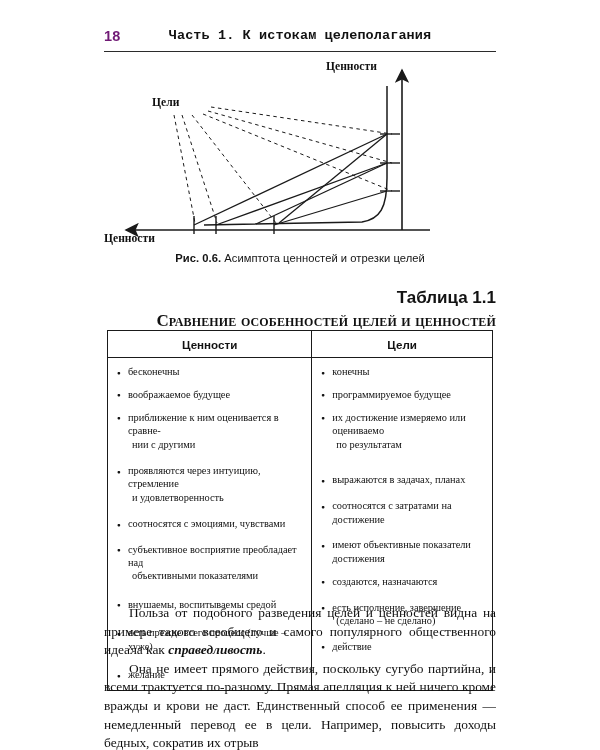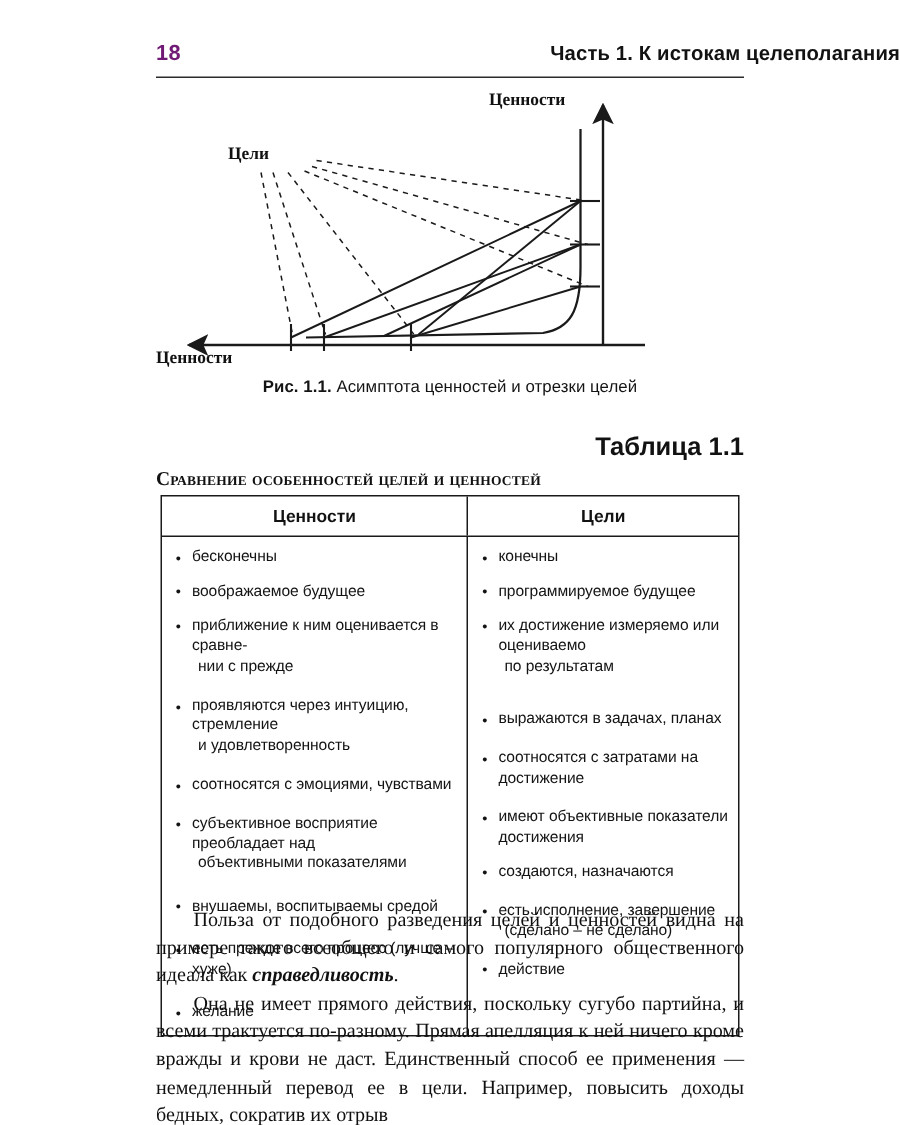--- a/index.html
+++ b/index.html
@@ -32,22 +32,22 @@
     font-size: 14.5px;
     font-weight: 600;
     letter-spacing: 0.2px;
     color: #701a75;
   }
   .header-title {
     position: absolute;
     left: 0;
     top: 0;
     width: 600px;
-    text-align: right;
-    font-family: Liberation Sans, sans-serif;
+    text-align: center;
+    font-family: Liberation Mono, monospace;
     font-size: 13.5px;
     font-weight: 600;
     color: #121212;
     letter-spacing: 0.1px;
   }
   .header-rule {
     position: absolute;
     left: 104px;
     top: 23px;
     width: 392px;
@@ -88,23 +88,23 @@
     font-family: "Liberation Sans", sans-serif;
     font-size: 17px;
     font-weight: 700;
     color: #121212;
   }
   .table-title {
     position: absolute;
     left: 104px;
     top: 311px;
     width: 392px;
-    text-align: left;
+    text-align: right;
     font-family: "Liberation Serif", serif;
-    font-size: 13px;
+    font-size: 17px;
     font-weight: 700;
     color: #111111;
     letter-spacing: 0.15px;
     font-variant: small-caps;
     text-transform: none;
   }
 
   
   .cmp-table {
     position: absolute;
@@ -153,21 +153,21 @@
   .cmp-head .cell.h-right {
     width: 46.8%;
   }
   ul.cmp-list {
     list-style: none;
     margin: 0;
     padding: 0;
   }
   ul.cmp-list li {
     position: relative;
-    font-family: Liberation Sans, sans-serif;
+    font-family: Liberation Serif, serif;
     font-size: 10.4px;
     line-height: 13.4px;
     color: #131313;
     padding-left: 11px;
     margin-bottom: 9.5px;
     letter-spacing: -0.05px;
   }
   ul.cmp-list li:last-child { margin-bottom: 2px; }
   ul.cmp-list li::before {
     content: "\25CF";
@@ -257,41 +257,41 @@
     <line x1="78" y1="57" x2="113" y2="165" stroke="#1a1a1a" stroke-width="1" stroke-dasharray="3.5,3.5"></line>
     <line x1="70" y1="57" x2="91" y2="165" stroke="#1a1a1a" stroke-width="1" stroke-dasharray="3.5,3.5"></line>
   </svg>
 
   <div style="position:absolute; left:222px; top:2px; font-family:'Liberation Serif',serif; font-size:11.6px; font-weight:700; color:#111;">Ценности</div>
   <div style="position:absolute; left:48px; top:38px; font-family:'Liberation Serif',serif; font-size:11.6px; font-weight:700; color:#111;">Цели</div>
   <div style="position:absolute; left:0px; top:174px; font-family:'Liberation Serif',serif; font-size:11.6px; font-weight:700; color:#111;">Ценности</div>
 </div>
 
 <div class="fig-caption">
-  <span class="fig-num">Рис. 1.1.</span><span> Асимптота ценностей и отрезки целей</span>
+  <span class="fig-num">Рис. 0.6.</span><span> Асимптота ценностей и отрезки целей</span>
 </div>
 
 <div class="table-label">Таблица 1.1</div>
 <div class="table-title">Сравнение особенностей целей и ценностей</div>
 
 <div class="cmp-table">
   <div class="cmp-head">
     <div class="cell h-left">Ценности</div>
     <div class="cell h-right">Цели</div>
   </div>
 
   <div class="cmp-body">
 
     <div class="col-left">
       <ul class="cmp-list">
         <li><span>бесконечны</span></li>
         <li><span>воображаемое будущее</span></li>
         <li class="gap-b">
           <span>приближение к ним оценивается в сравне-</span>
-          <span class="cont">нии с прежде</span>
+          <span class="cont">нии с другими</span>
         </li>
         <li class="gap-b">
           <span>проявляются через интуицию, стремление</span>
           <span class="cont">и удовлетворенность</span>
         </li>
         <li class="gap-a"><span>соотносятся с эмоциями, чувствами</span></li>
         <li class="gap-c">
           <span>субъективное восприятие преобладает над</span>
           <span class="cont">объективными показателями</span>
         </li>

